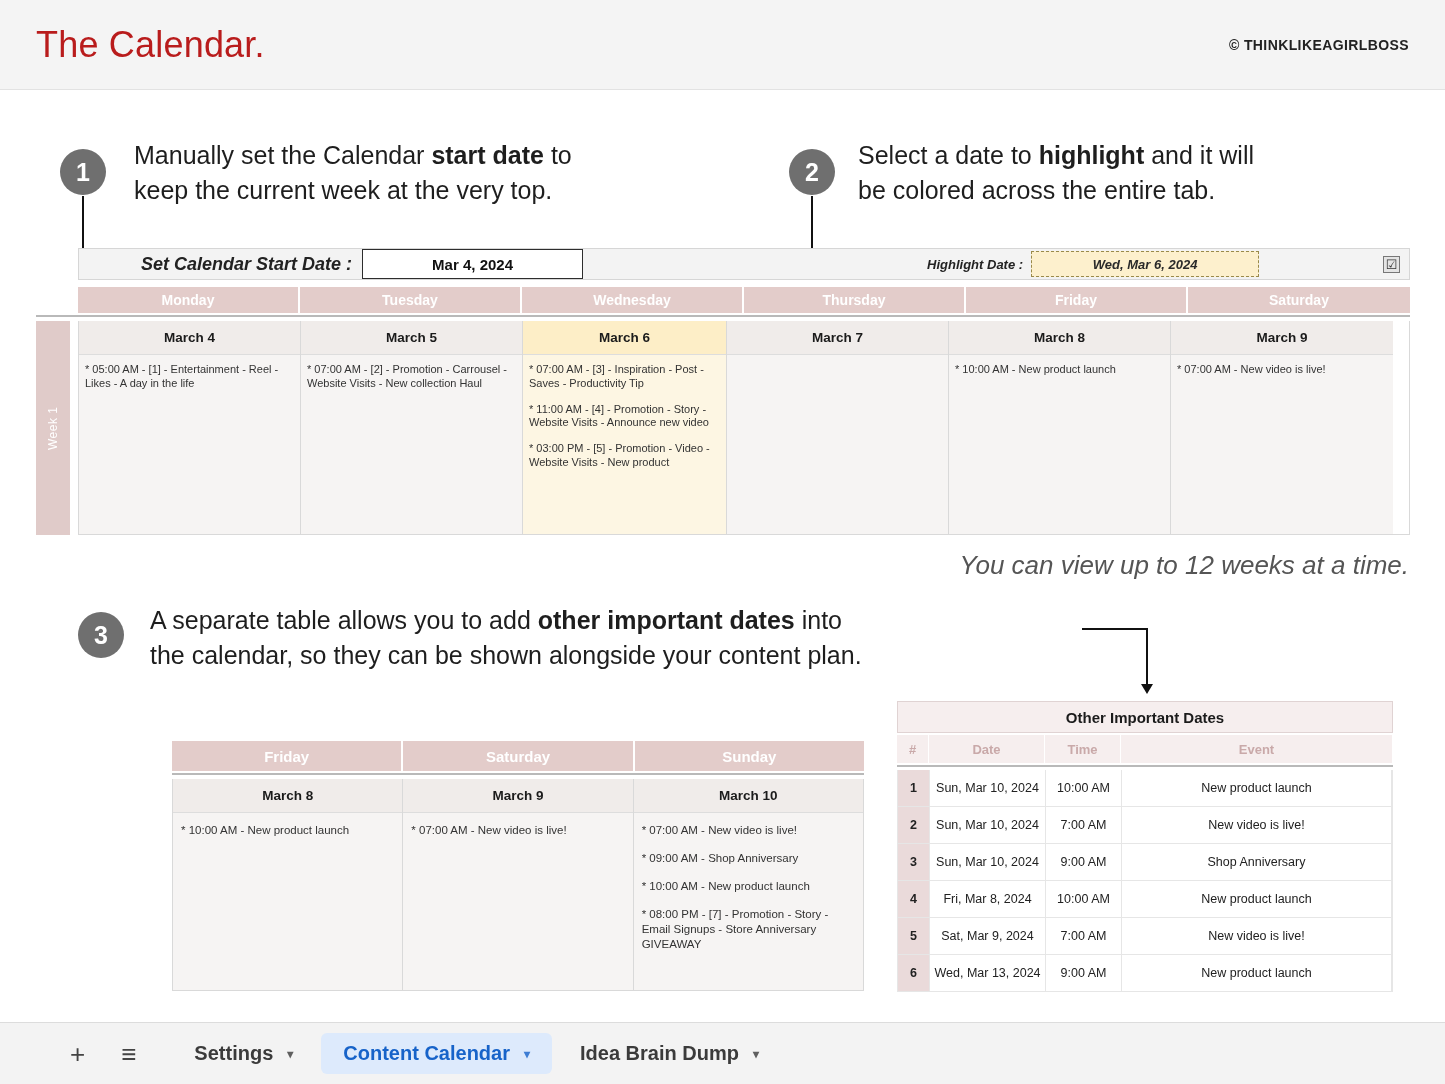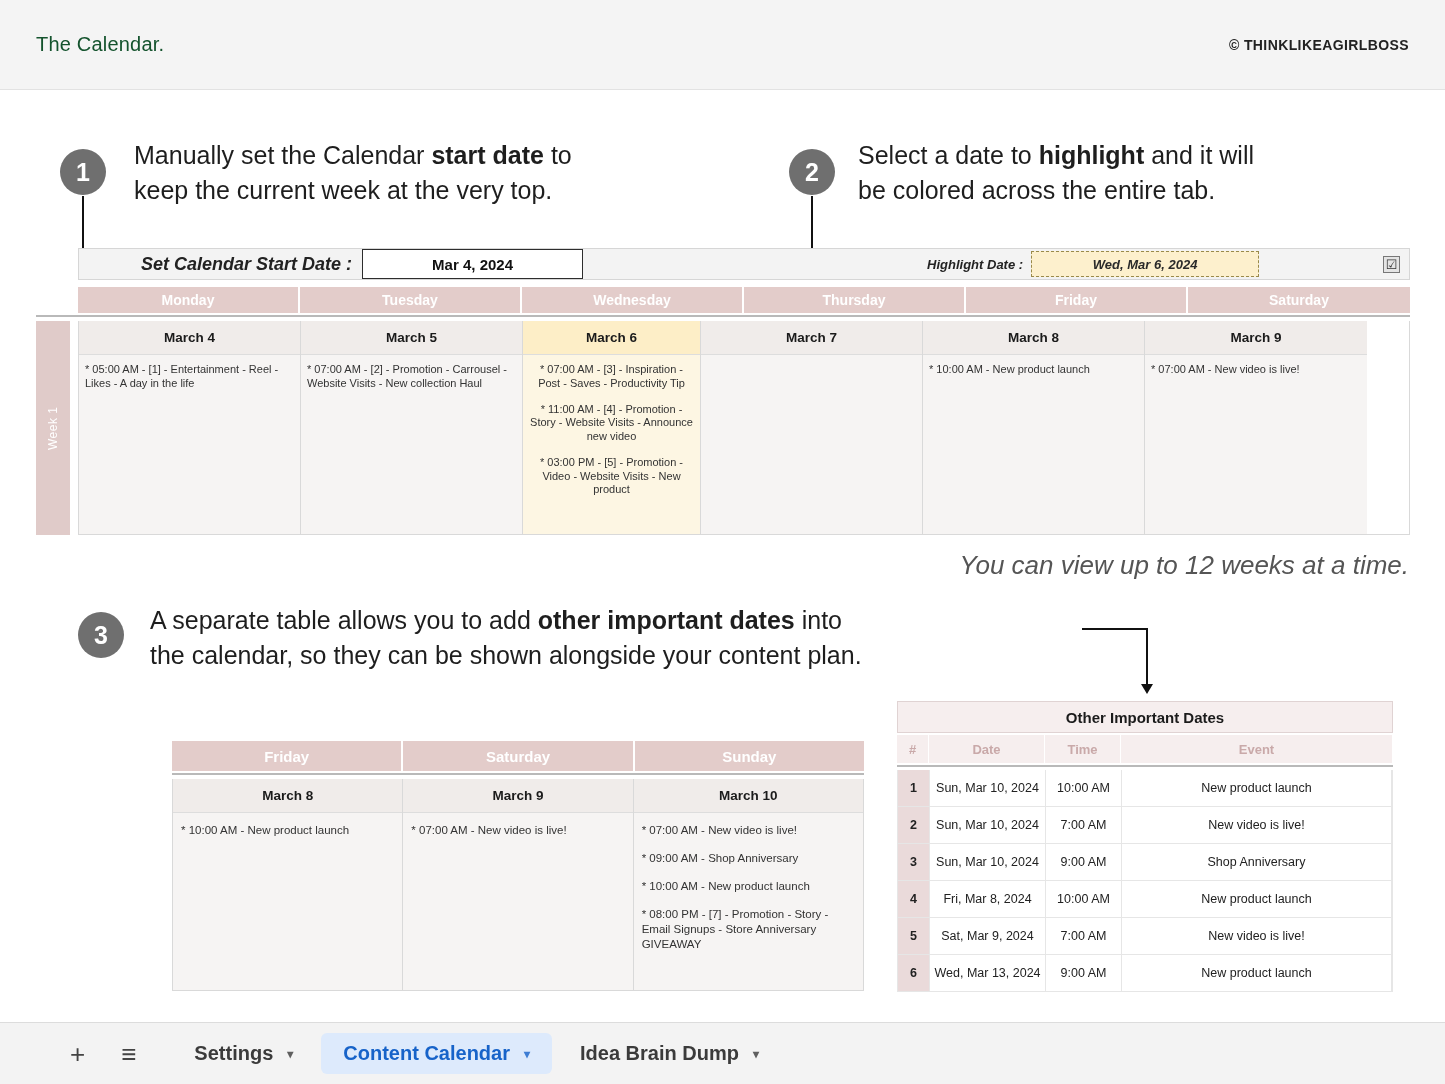--- a/index.html
+++ b/index.html
@@ -13,21 +13,21 @@
   .page { position: relative; width: 1445px; height: 1084px; background: #fff; }
 
   
   .header {
     position: absolute; top: 0; left: 0; width: 1445px; height: 90px;
     background: #f4f4f4; border-bottom: 1px solid #e2e2e2;
     display: flex; align-items: center; justify-content: space-between;
     padding: 0 36px;
   }
   .header-title {
-    font-size: 20px; font-weight: 400; color: #14532d; letter-spacing: 0.2px;
+    font-size: 36px; font-weight: 400; color: #b91c1c; letter-spacing: 0.2px;
   }
   .header-credit {
     font-size: 14px; font-weight: 700; color: #222; letter-spacing: 0.4px;
   }
 
   
   .step-circle {
     position: absolute; width: 46px; height: 46px; border-radius: 50%;
     background: #6f6f6f; color: #fff; display: flex; align-items: center;
     justify-content: center; font-size: 25px; font-weight: 700;
@@ -253,21 +253,21 @@
           <div class="events">
             <div class="event">* 05:00 AM - [1] - Entertainment - Reel - Likes - A day in the life</div>
           </div>
         </div>
         <div class="daycol" style="width:222px;">
           <div class="date-cell">March 5</div>
           <div class="events">
             <div class="event">* 07:00 AM - [2] - Promotion - Carrousel - Website Visits - New collection Haul</div>
           </div>
         </div>
-        <div class="daycol hl" style="width:178px;text-align:center;">
+        <div class="daycol hl" style="width:204px;">
           <div class="date-cell hl">March 6</div>
           <div class="events">
             <div class="event">* 07:00 AM - [3] - Inspiration - Post - Saves - Productivity Tip</div>
             <div class="event">* 11:00 AM - [4] - Promotion - Story - Website Visits - Announce new video</div>
             <div class="event">* 03:00 PM - [5] - Promotion - Video - Website Visits - New product</div>
           </div>
         </div>
         <div class="daycol" style="width:222px;">
           <div class="date-cell">March 7</div>
           <div class="events"></div>

